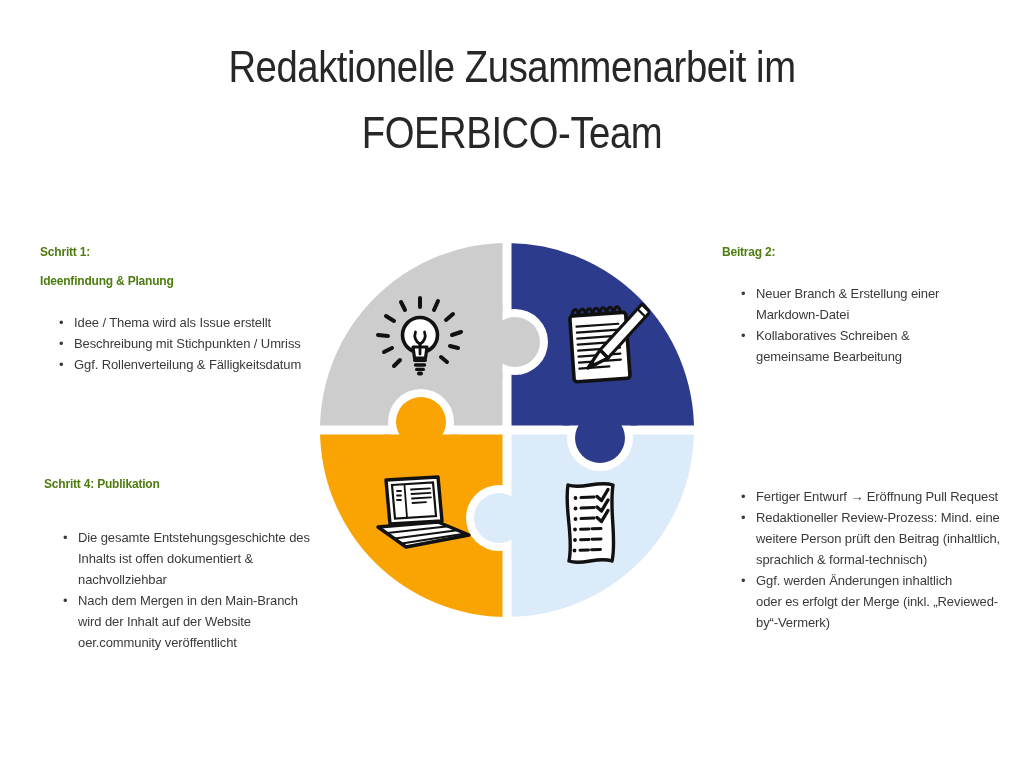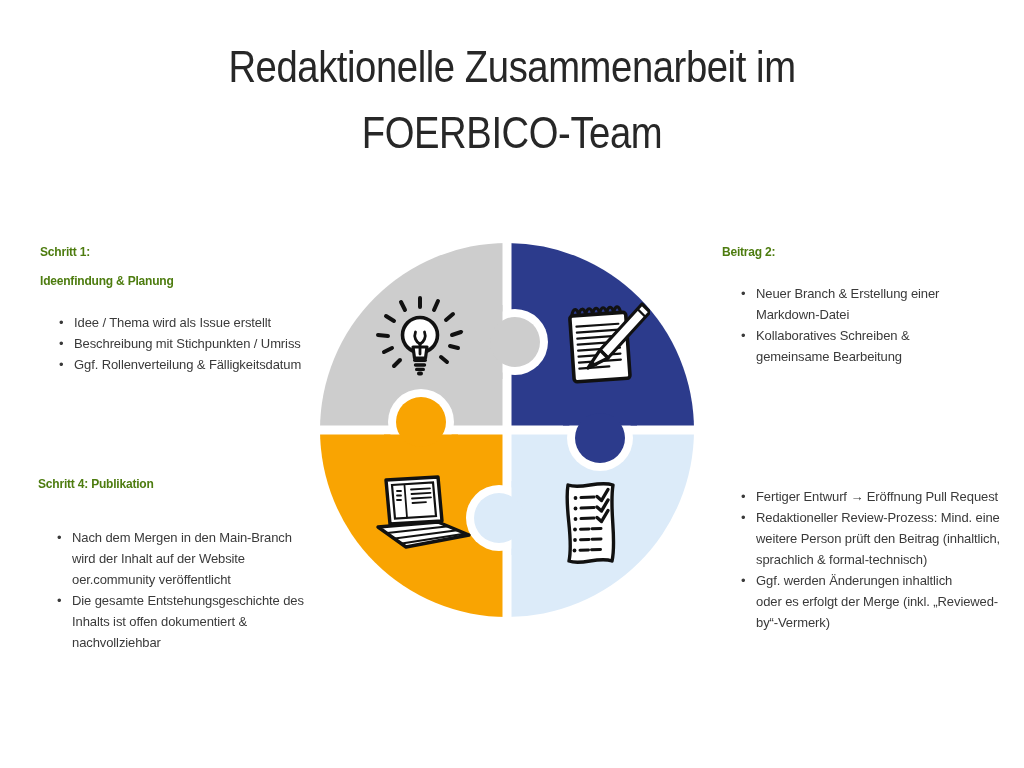--- a/index.html
+++ b/index.html
@@ -15,21 +15,21 @@
   }
   .title-line{
     font-size:45px;line-height:66px;letter-spacing:-0.5px;
     transform:scaleX(0.85);transform-origin:50% 50%;
     white-space:nowrap;
   }
   
   .step{position:absolute;width:302px;}
   .step-1{left:40px;top:238px;}
   .step-2{left:722px;top:238px;width:285px;}
-  .step-4{left:38px;top:470px;}
+  .step-4{left:44px;top:470px;}
   .step-3{left:722px;top:470px;}
   .step h3{
     margin:0 0 11px 0;font-size:12px;line-height:29px;
     color:#4d7c0f;letter-spacing:-0.2px;font-weight:700;
   }
   .step h3 span{display:block;}
   .step ul{margin:16px;padding:0;list-style:none;}
   .step-4 ul{padding-top:12px;}
   .step li{
     position:relative;padding-left:18px;
@@ -90,26 +90,26 @@
 by“-Vermerk)</li>
   </ul>
 </section>
 
 <section class="step step-4">
   <h3>
     <span>Schritt 4: Publikation</span>
     <span></span>
   </h3>
   <ul>
+    <li>Die gesamte Entstehungsgeschichte des
+Inhalts ist offen dokumentiert &amp;
+nachvollziehbar</li>
     <li>Nach dem Mergen in den Main-Branch
 wird der Inhalt auf der Website
 oer.community veröffentlicht</li>
-    <li>Die gesamte Entstehungsgeschichte des
-Inhalts ist offen dokumentiert &amp;
-nachvollziehbar</li>
   </ul>
 </section>
 
 <svg class="puzzle" viewBox="0 0 374 374">
 
   <path d="M187,187 L0,187 A187,187 0 0 1 187,0 Z" fill="#cdcdcd"></path>
   <path d="M187,187 L187,0 A187,187 0 0 1 374,187 Z" fill="#2c3b8c"></path>
   <path d="M187,187 L374,187 A187,187 0 0 1 187,374 Z" fill="#dcebf9"></path>
   <path d="M187,187 L187,374 A187,187 0 0 1 0,187 Z" fill="#f9a402"></path>
 

